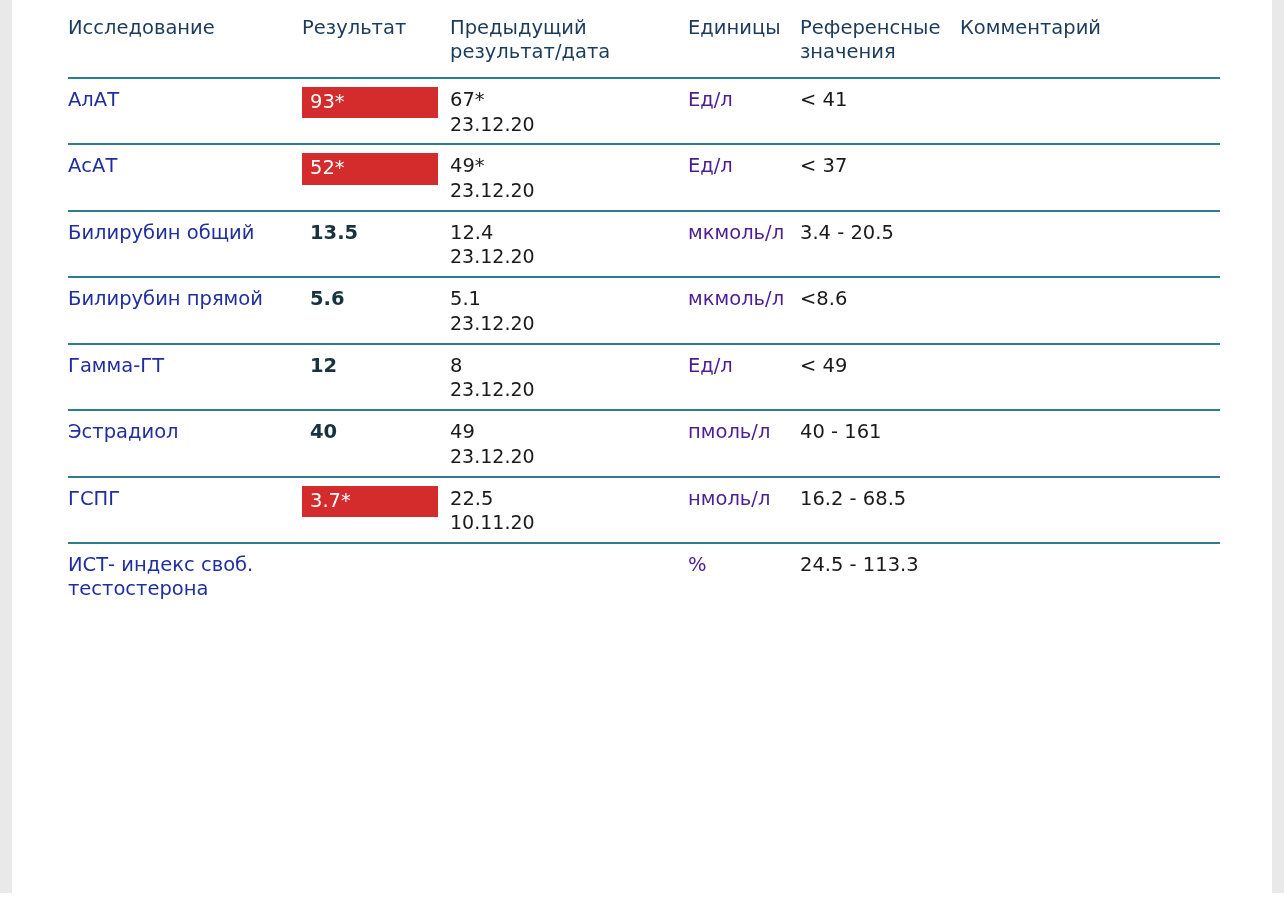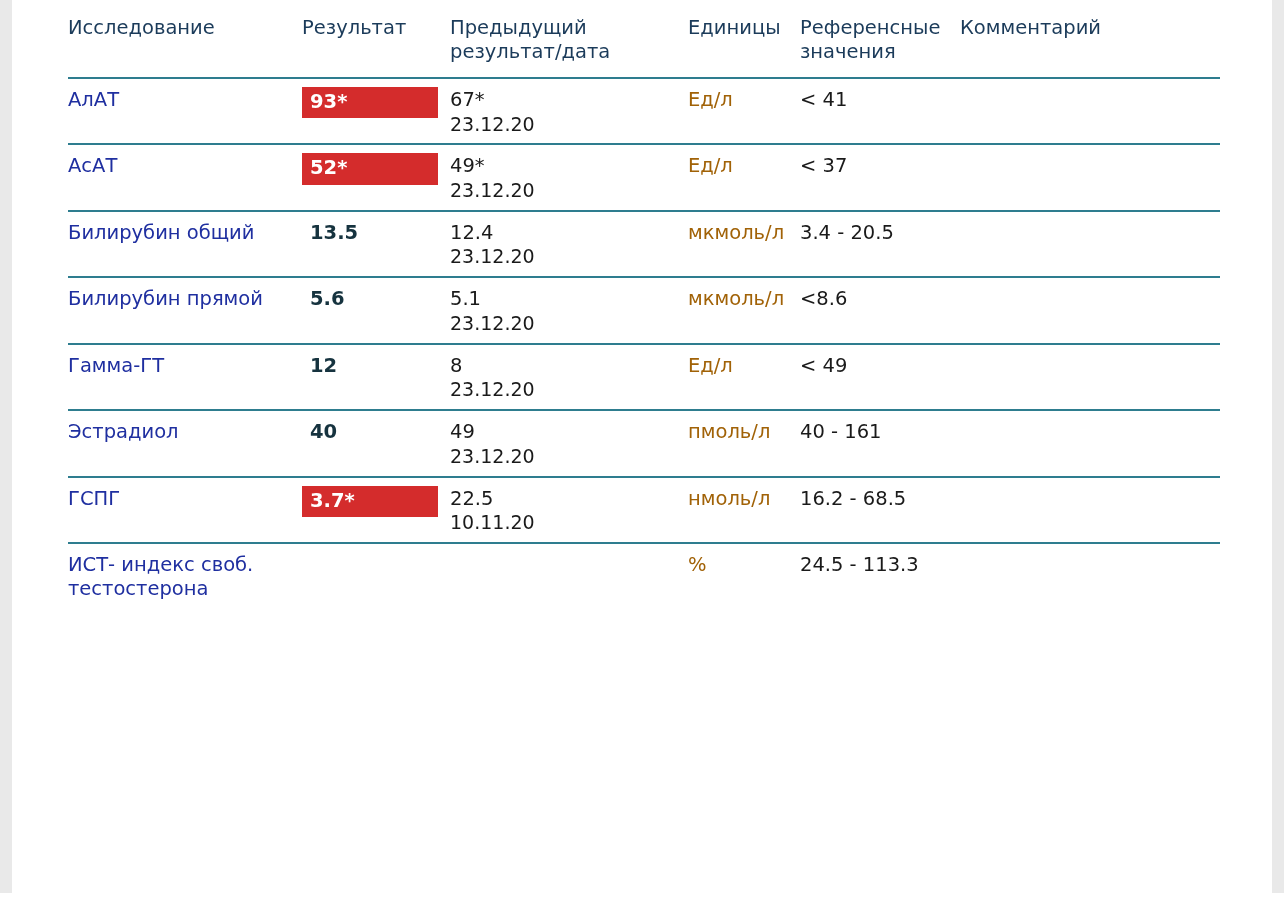--- a/index.html
+++ b/index.html
@@ -84,36 +84,36 @@
     padding-left: 2px;
   }
   td.result .plain {
     display: inline-block;
     padding-left: 8px;
   }
   td.result .flagged {
     display: block;
     background: #d42c2c;
     color: #ffffff;
-    font-weight: bold;
+    font-weight: normal;
     padding: 3px 22px 4px 8px;
     margin-right: 10px;
     margin-top: -1px;
     line-height: 1.25;
   }
   td.prev {
     color: #1a1a1a;
     padding-left: 2px;
   }
   td.prev .date {
     display: block;
     font-size: 19px;
     line-height: 1.3;
   }
-  td.units { color: #a16207; }
+  td.units { color: #4c1d95; }
   td.ref { color: #1a1a1a; }
   td.comment {
     color: #1a1a1a;
     font-size: 18.5px;
     line-height: 1.22;
     padding-left: 2px;
   }
 </style>
 </head>
 <body>

